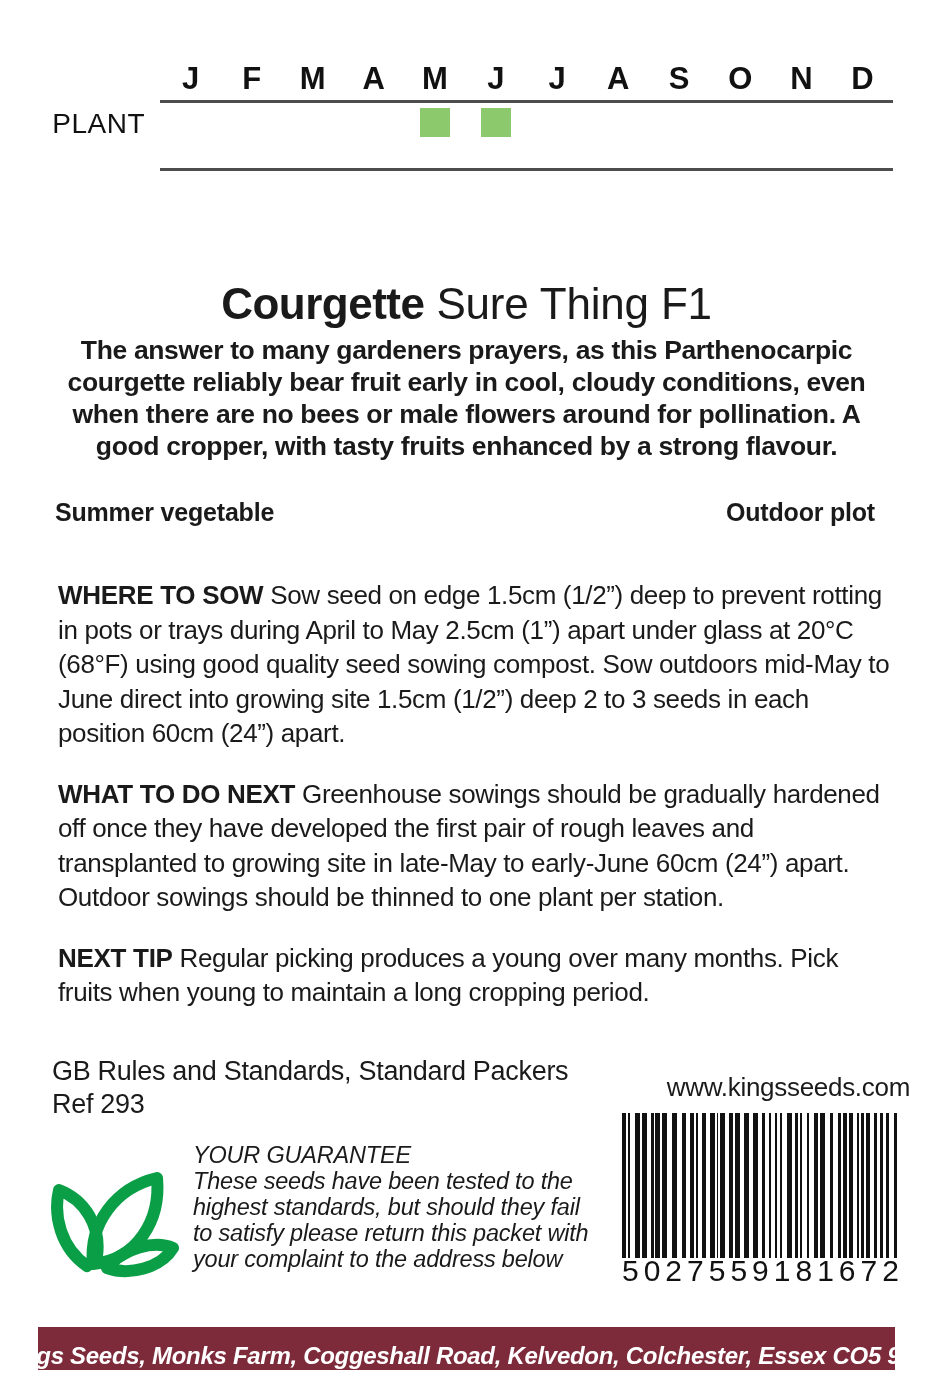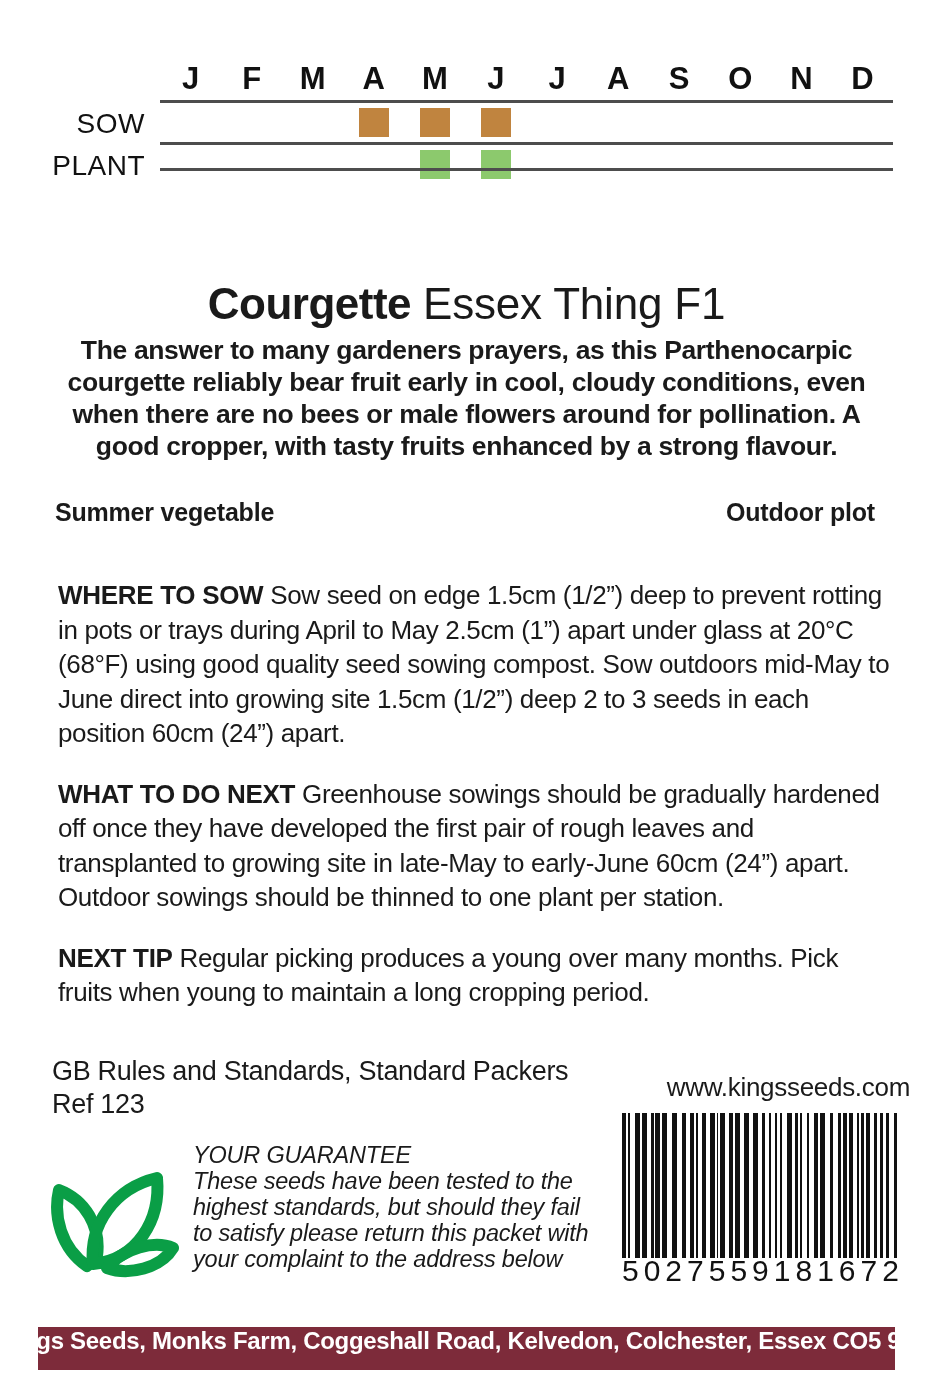--- a/index.html
+++ b/index.html
@@ -231,22 +231,23 @@
   .guarantee-title { display: block; }
 
   
   .address-bar {
     position: absolute;
     left: 38px;
     top: 1327px;
     width: 857px;
     height: 43px;
     display: flex;
-    align-items: flex-start;
+    align-items: flex-end;
     justify-content: center;
+    font-style: italic;
   }
   .address-text {
     font-size: 24px;
     font-weight: bold;
     color: #ffffff;
     letter-spacing: -0.3px;
     white-space: nowrap;
   }
 </style>
 </head>
@@ -263,44 +264,20 @@
       <div class="cal-month">J</div>
       <div class="cal-month">A</div>
       <div class="cal-month">S</div>
       <div class="cal-month">O</div>
       <div class="cal-month">N</div>
       <div class="cal-month">D</div>
     </div>
   <div class="cal-grid">
       <div class="cal-row">
         <div class="cal-rowline" style="background: rgb(77, 77, 77);"></div>
-        <div class="cal-label">SOW</div>
-        <div class="cal-cells">
-          <div class="cal-cell"></div>
-          <div class="cal-cell"></div>
-          <div class="cal-cell"></div>
-          <div class="cal-cell">
-            <div class="cal-mark" style="background: rgb(192, 132, 63);"></div>
-          </div>
-          <div class="cal-cell">
-            <div class="cal-mark" style="background: rgb(192, 132, 63);"></div>
-          </div>
-          <div class="cal-cell">
-            <div class="cal-mark" style="background: rgb(192, 132, 63);"></div>
-          </div>
-          <div class="cal-cell"></div>
-          <div class="cal-cell"></div>
-          <div class="cal-cell"></div>
-          <div class="cal-cell"></div>
-          <div class="cal-cell"></div>
-          <div class="cal-cell"></div>
-        </div>
-      </div>
-      <div class="cal-row">
-        <div class="cal-rowline" style="background: rgb(77, 77, 77);"></div>
         <div class="cal-label">PLANT</div>
         <div class="cal-cells">
           <div class="cal-cell"></div>
           <div class="cal-cell"></div>
           <div class="cal-cell"></div>
           <div class="cal-cell"></div>
           <div class="cal-cell">
             <div class="cal-mark" style="background: rgb(140, 201, 109);"></div>
           </div>
           <div class="cal-cell">
@@ -313,37 +290,37 @@
           <div class="cal-cell"></div>
           <div class="cal-cell"></div>
         </div>
       </div>
     </div>
   <div class="cal-bottomline"></div>
 </div>
 
 <div class="title-block">
   <div class="title-line">
-    <span class="title-crop">Courgette</span><span class="title-variety"> Essex Thing F1</span>
+    <span class="title-crop">Courgette</span><span class="title-variety"> Sure Thing F1</span>
   </div>
   <div class="desc">The answer to many gardeners prayers, as this Parthenocarpic courgette reliably bear fruit early in cool, cloudy conditions, even when there are no bees or male flowers around for pollination. A good cropper, with tasty fruits enhanced by a strong flavour.</div>
 </div>
 
 <div class="tags">
   <span>Summer vegetable</span>
   <span>Outdoor plot</span>
 </div>
 
 <div class="body-text">
     <p class="para"><span class="lead">WHERE TO SOW</span><span> Sow seed on edge 1.5cm (1/2”) deep to prevent rotting in pots or trays during April to May 2.5cm (1”) apart under glass at 20°C (68°F) using good quality seed sowing compost. Sow outdoors mid-May to June direct into growing site 1.5cm (1/2”) deep 2 to 3 seeds in each position 60cm (24”) apart.</span></p>
     <p class="para"><span class="lead">WHAT TO DO NEXT</span><span> Greenhouse sowings should be gradually hardened off once they have developed the first pair of rough leaves and transplanted to growing site in late-May to early-June 60cm (24”) apart. Outdoor sowings should be thinned to one plant per station.</span></p>
     <p class="para"><span class="lead">NEXT TIP</span><span> Regular picking produces a young over many months. Pick fruits when young to maintain a long cropping period.</span></p>
   </div>
 
-<div class="gb-rules">GB Rules and Standards, Standard Packers Ref 123</div>
+<div class="gb-rules">GB Rules and Standards, Standard Packers Ref 293</div>
 <div class="website">www.kingsseeds.com</div>
 <div class="barcode">
     <div class="bar" style="width: 4px;"></div>
     <div style="width: 2px; height: 145px; background: rgb(255, 255, 255);"></div>
     <div class="bar" style="width: 2px;"></div>
     <div style="width: 5px; height: 145px; background: rgb(255, 255, 255);"></div>
     <div class="bar" style="width: 5px;"></div>
     <div style="width: 2px; height: 145px; background: rgb(255, 255, 255);"></div>
     <div class="bar" style="width: 5px;"></div>
     <div style="width: 4px; height: 145px; background: rgb(255, 255, 255);"></div>

